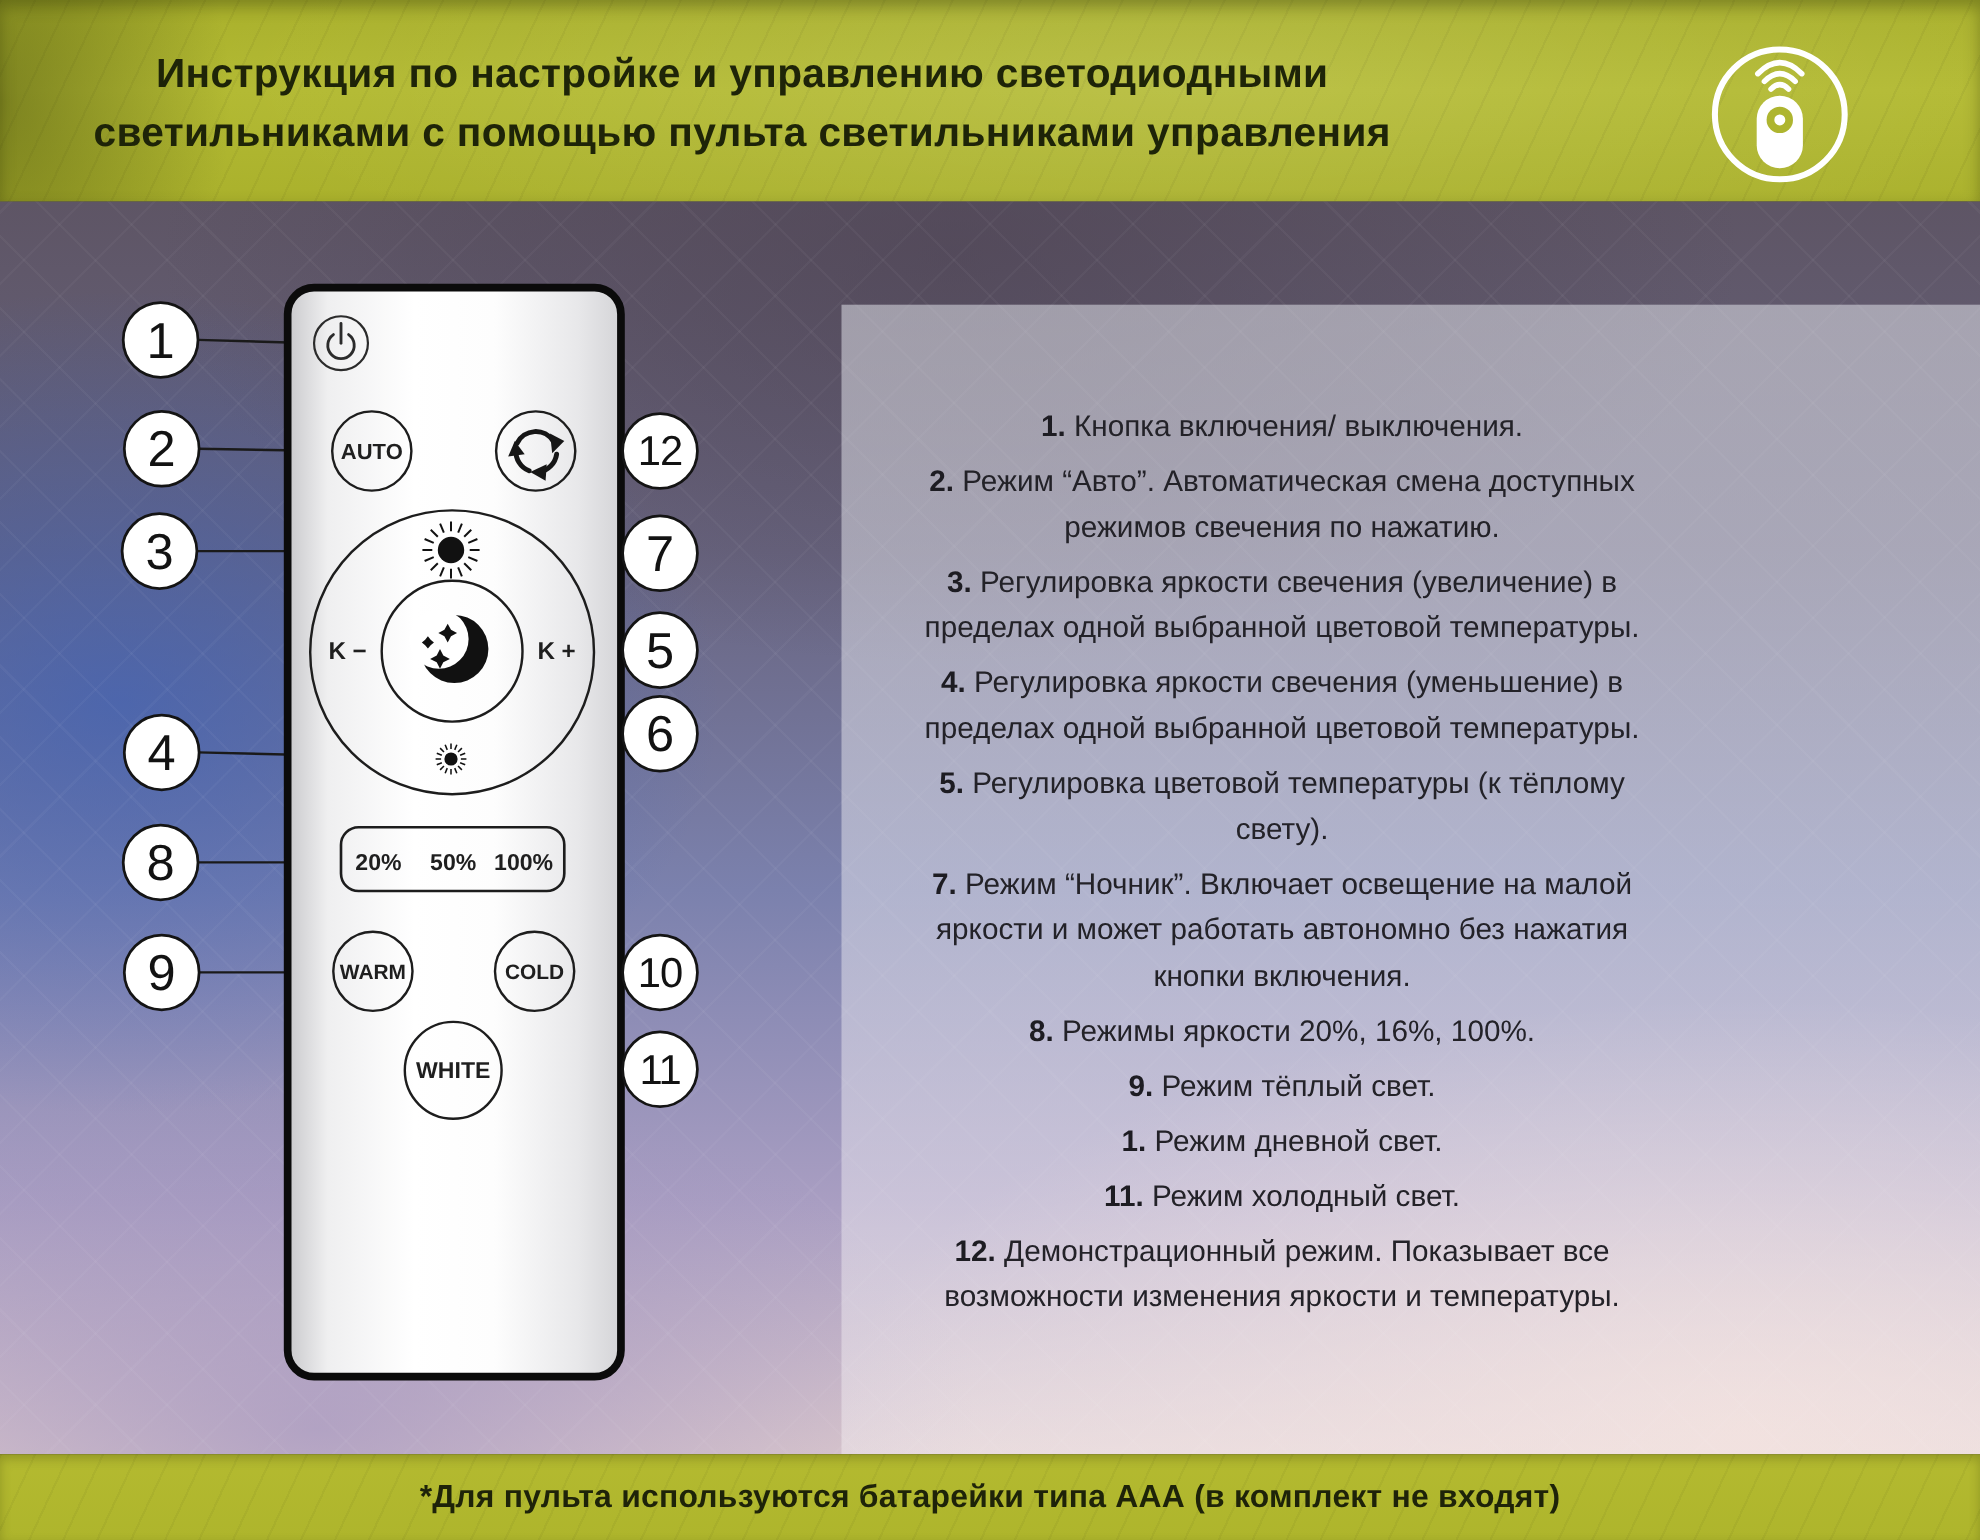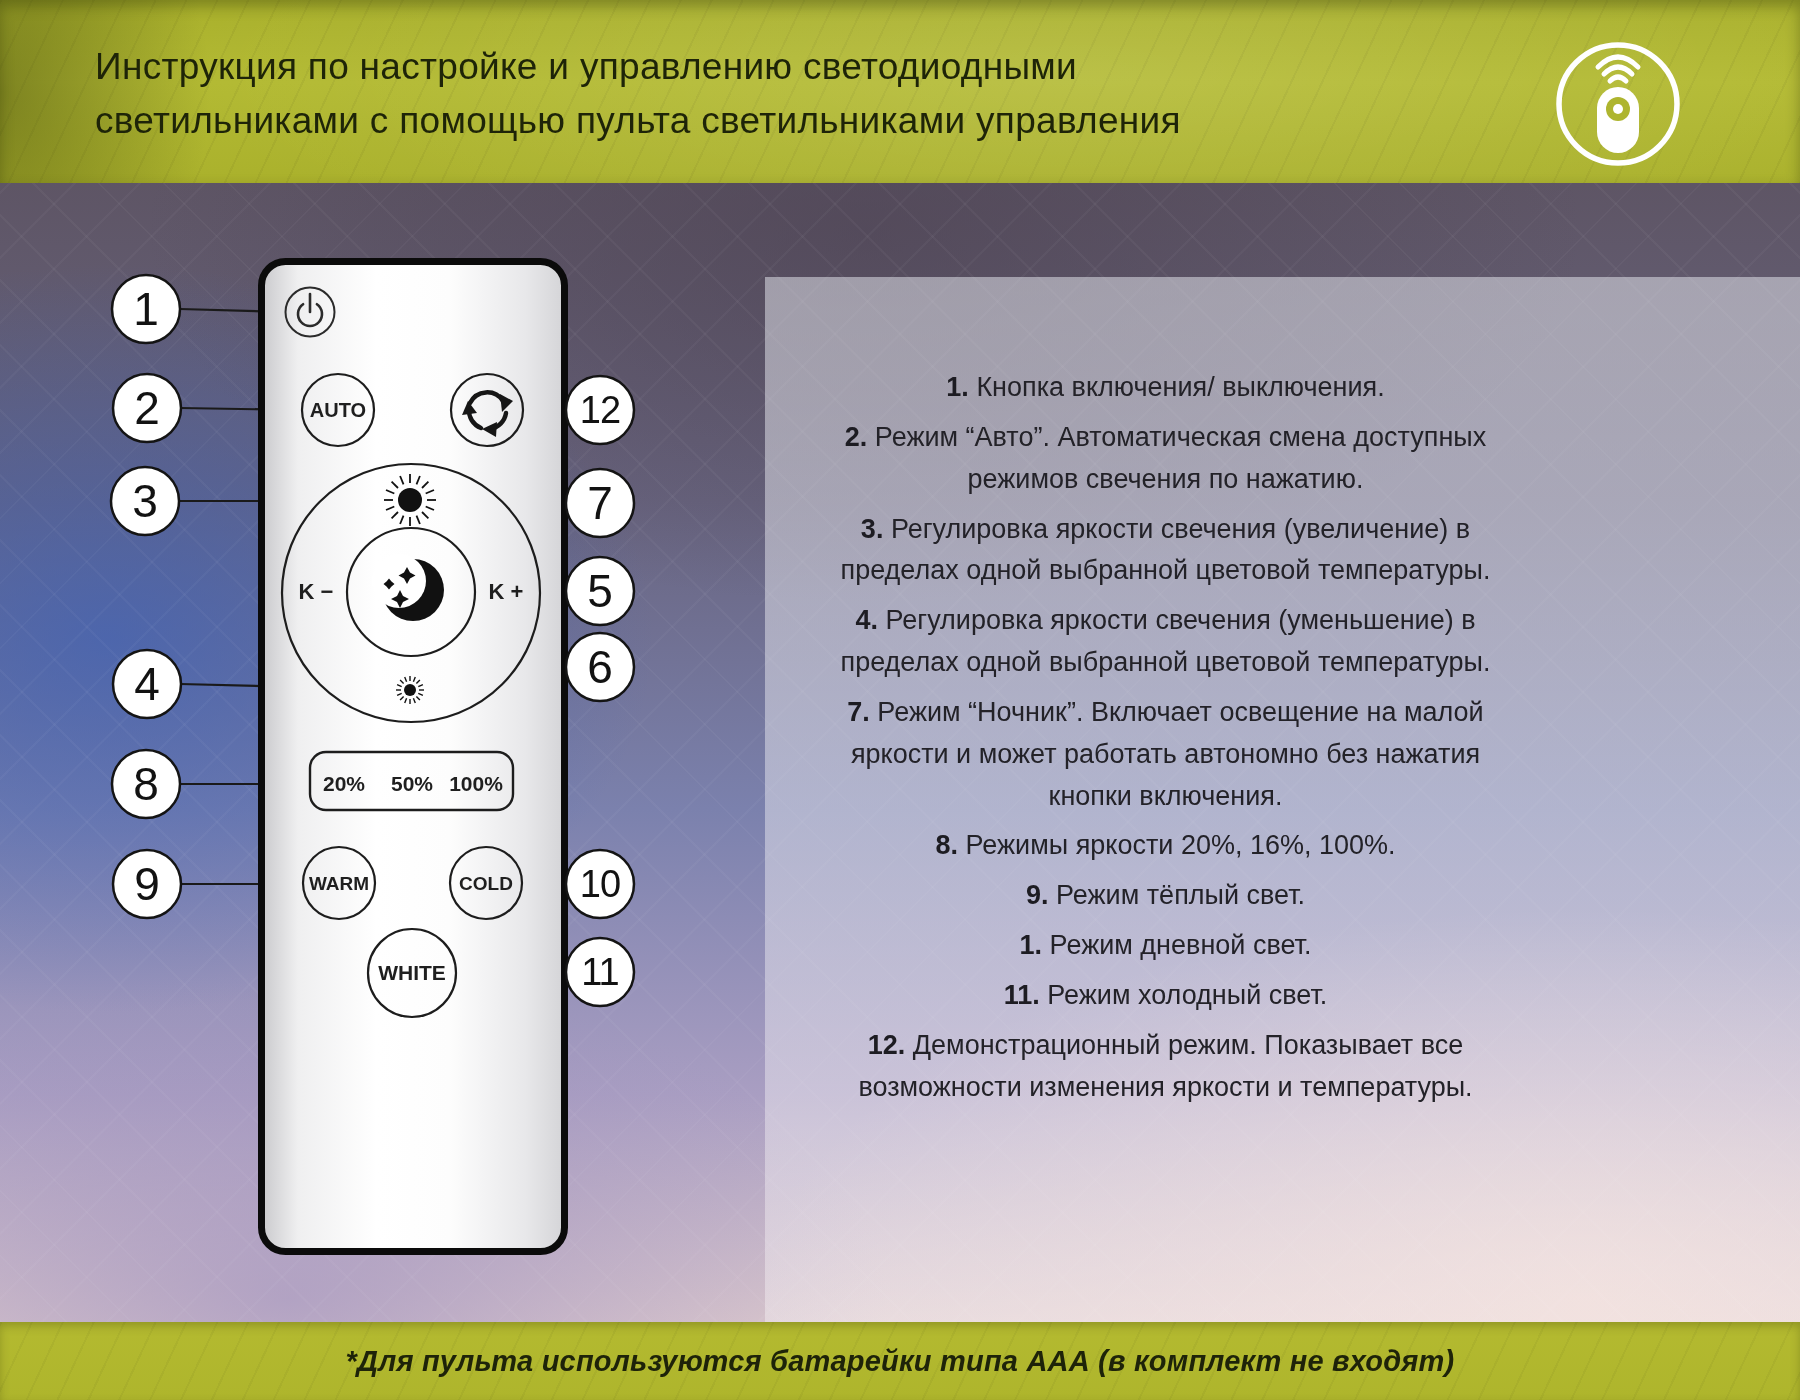--- a/index.html
+++ b/index.html
@@ -11,37 +11,38 @@
   .header{
     position:absolute;left:0;top:0;width:1800px;height:183px;z-index:10;
     background:
       radial-gradient(ellipse 300px 400px at 0% 50%, rgba(60,66,10,.45), transparent 70%),
       radial-gradient(ellipse 1200px 300px at 60% 40%, rgba(255,255,255,.10), transparent 75%),
       repeating-linear-gradient(115deg, rgba(0,0,0,.045) 0 2px, transparent 2px 28px),
       linear-gradient(180deg,#a9b02c 0%, #b3ba33 45%, #aab12c 100%);
     box-shadow:inset 0 6px 14px rgba(40,45,5,.35);
   }
   .title{
-    position:absolute;left:95px;top:40px;margin:0;
-    font-size:37px;line-height:54px;font-weight:400;letter-spacing:.3px;
+    position:absolute;left:85px;top:40px;margin:0;
+    font-size:37px;line-height:54px;font-weight:700;letter-spacing:.3px;
     color:#1e2408;
+    text-align:center;
   }
   .title span{display:block;}
   .hdr-icon{position:absolute;left:1551px;top:37px;}
   
   .footer{
     position:absolute;left:0;top:1322px;width:1800px;height:78px;z-index:10;
     background:
       repeating-linear-gradient(115deg, rgba(0,0,0,.04) 0 2px, transparent 2px 28px),
       linear-gradient(180deg,#b4ba30 0%, #aeb52c 100%);
     box-shadow:inset 0 4px 10px rgba(40,45,5,.25);
   }
   .footer p{
     margin:0;text-align:center;line-height:78px;
-    font-size:29px;font-weight:700;color:#1e2309;letter-spacing:.2px;font-style:italic;
+    font-size:29px;font-weight:700;color:#1e2309;letter-spacing:.2px;
   }
   
   .main-bg{
     position:absolute;left:0;top:183px;width:1800px;height:1139px;z-index:1;
     background:
       radial-gradient(ellipse 760px 520px at 6% 40%, rgba(58,96,185,.65), transparent 72%),
       radial-gradient(ellipse 1000px 520px at 48% 4%, rgba(74,64,80,.55), transparent 72%),
       radial-gradient(ellipse 1100px 520px at 88% 98%, rgba(242,216,208,.80), transparent 75%),
       radial-gradient(ellipse 800px 440px at 16% 98%, rgba(158,144,190,.65), transparent 75%),
       linear-gradient(180deg,#5e5565 0%, #68647f 28%, #7b81ad 55%, #a99ec2 80%, #dcc9cd 100%);
@@ -91,20 +92,21 @@
   </div>
 
   <div class="main-bg"></div>
 
   <div class="panel">
     <div class="panel-inner">
       <p class="item"><b>1.</b> <span>Кнопка включения/ выключения.</span></p>
       <p class="item"><b>2.</b> <span>Режим “Авто”. Автоматическая смена доступных режимов свечения по нажатию.</span></p>
       <p class="item"><b>3.</b> <span>Регулировка яркости свечения (увеличение) в пределах одной выбранной цветовой температуры.</span></p>
       <p class="item"><b>4.</b> <span>Регулировка яркости свечения (уменьшение) в пределах одной выбранной цветовой температуры.</span></p>
+      <p class="item"><b>5.</b> <span>Регулировка цветовой температуры (к тёплому свету).</span></p>
       <p class="item"><b>7.</b> <span>Режим “Ночник”. Включает освещение на малой яркости и может работать автономно без нажатия кнопки включения.</span></p>
       <p class="item"><b>8.</b> <span>Режимы яркости 20%, 16%, 100%.</span></p>
       <p class="item"><b>9.</b> <span>Режим тёплый свет.</span></p>
       <p class="item"><b>1.</b> <span>Режим дневной свет.</span></p>
       <p class="item"><b>11.</b> <span>Режим холодный свет.</span></p>
       <p class="item"><b>12.</b> <span>Демонстрационный режим. Показывает все возможности изменения яркости и температуры.</span></p>
     </div>
   </div>
 
   <svg class="overlay" width="1800" height="1400" viewBox="0 0 1800 1400">

